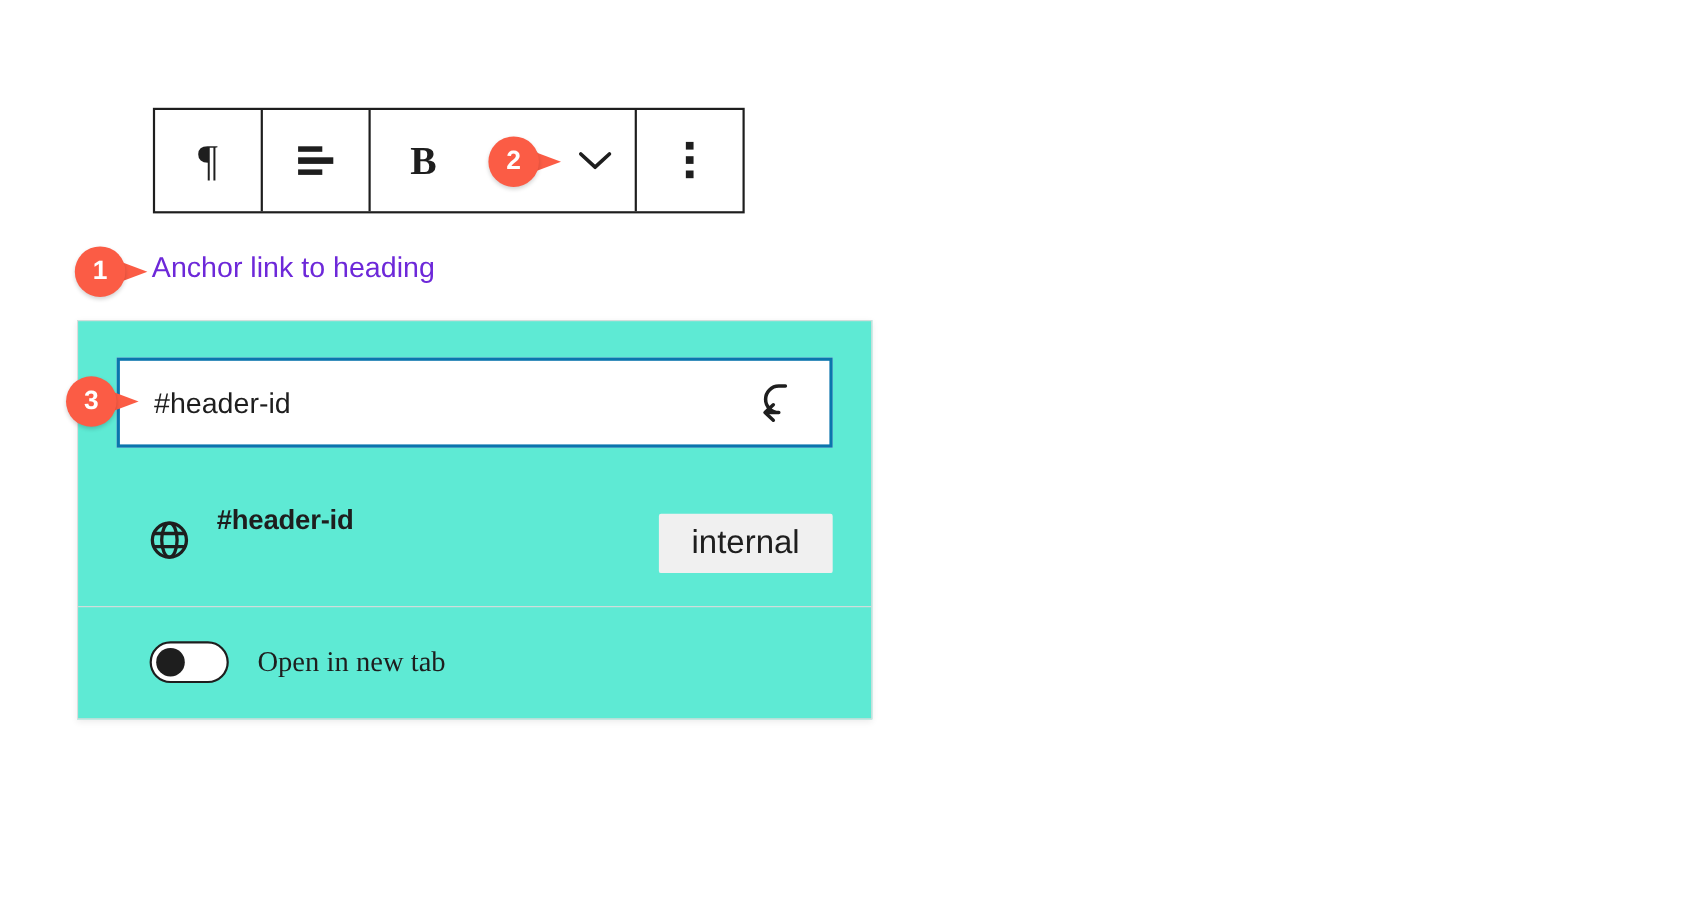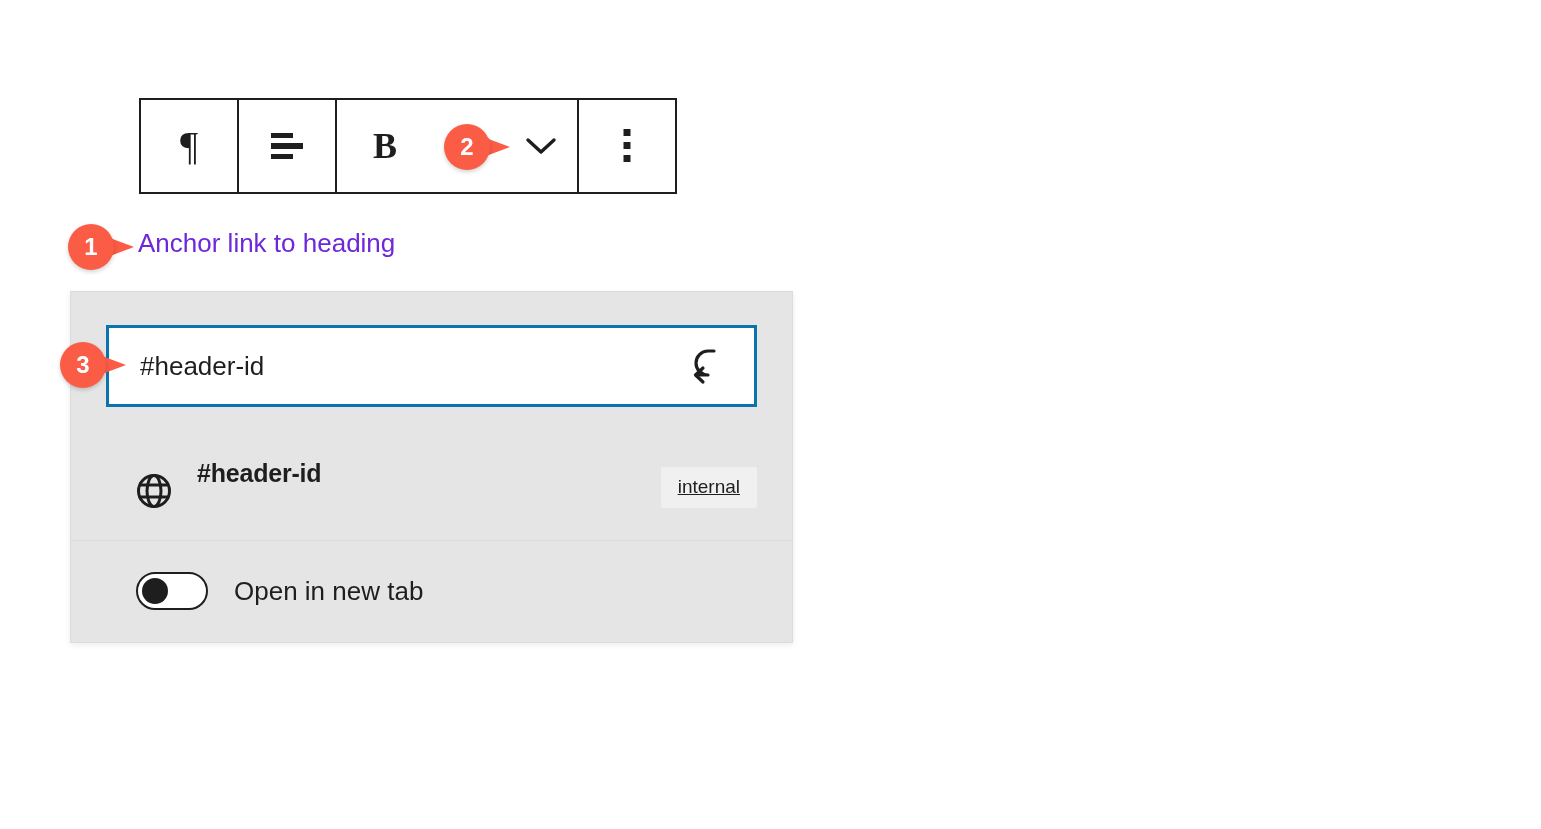--- a/index.html
+++ b/index.html
@@ -88,21 +88,21 @@
     line-height: 1.2;
     white-space: nowrap;
   }
 
   
   #link-panel {
     position: absolute;
     left: 70px;
     top: 291px;
     width: 723px;
-    background: #e5e5e5;
+    background: #5eead4;
     border: 1px solid #dcdcdc;
     box-shadow: 0 2px 6px rgba(0,0,0,0.08);
     z-index: 4;
   }
   .panel-top {
     padding: 33px 35px 28px 35px;
   }
   
   #url-input-wrap {
     position: relative;
@@ -168,25 +168,24 @@
     color: #757575;
     line-height: 1.4;
     margin-top: 4px;
   }
   #suggestion-badge {
     flex: 0 0 auto;
     align-self: flex-start;
     margin-top: 10px;
     background: #f0f0f0;
     color: #1e1e1e;
-    font-size: 19px;
-    padding: 9px 17px;
+    font-size: 30px;
+    padding: 9px 30px;
     border-radius: 2px;
     line-height: 1.2;
-    text-decoration: underline;
   }
 
   .panel-divider {
     height: 1px;
     background: #dcdcdc;
     width: 100%;
   }
 
   
   #toggle-row {
@@ -213,20 +212,21 @@
     border-radius: 50%;
     background: #1e1e1e;
     top: 4px;
     left: 4px;
   }
   #toggle-label {
     margin-left: 26px;
     font-size: 26px;
     color: #1e1e1e;
     line-height: 1;
+    font-family: Liberation Serif, serif;
   }
 
   
   .marker {
     position: absolute;
     width: 66px;
     height: 46px;
     z-index: 20;
     pointer-events: none;
   }

